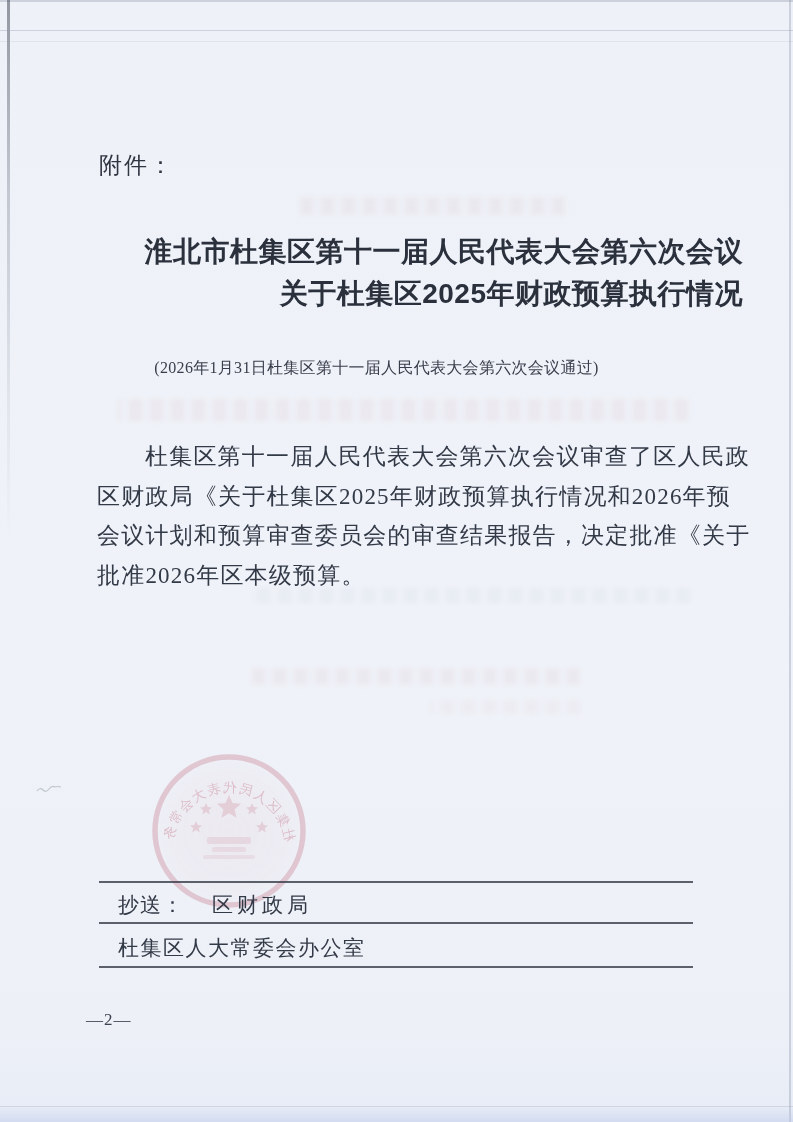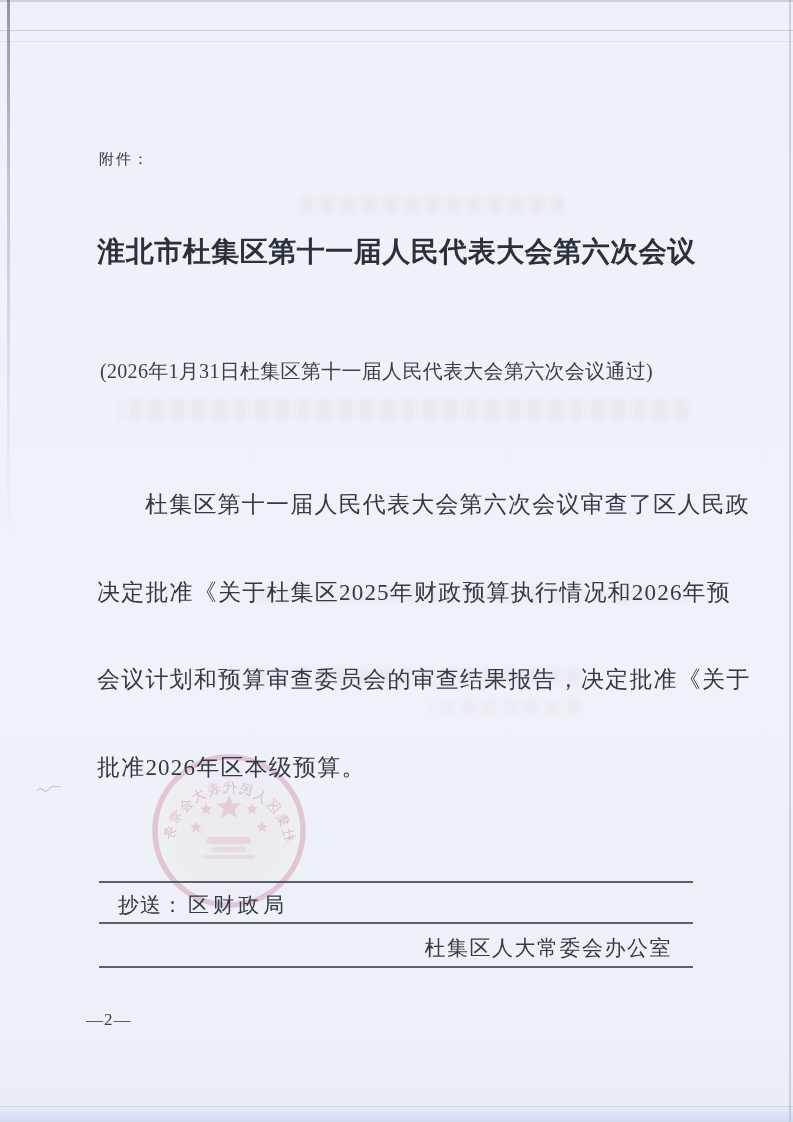--- a/index.html
+++ b/index.html
@@ -28,44 +28,44 @@
   .ghost{position:absolute;filter:blur(2px);border-radius:2px;transform:scaleX(-1);}
   .ghost.pink{background:repeating-linear-gradient(90deg,rgba(196,124,140,.14) 0 13px,rgba(196,124,140,.02) 13px 21px);}
   .ghost.blue{background:repeating-linear-gradient(90deg,rgba(118,132,162,.13) 0 13px,rgba(118,132,162,.02) 13px 21px);}
   .g1{top:197px;left:300px;width:265px;height:18px;opacity:.5;}
   .g2{top:399px;left:118px;width:570px;height:22px;opacity:.55;}
   .g3{top:588px;left:250px;width:440px;height:15px;opacity:.4;}
   .g4{top:668px;left:250px;width:330px;height:17px;opacity:.5;}
   .g5{top:700px;left:430px;width:150px;height:14px;opacity:.35;}
 
   
-  .attachment{position:absolute;left:99px;top:150px;font-size:15px;letter-spacing:2px;color:#2f3541;}
-  .title-block{position:absolute;left:50px;right:50px;top:231px;text-align:center;
+  .attachment{position:absolute;left:99px;top:150px;font-size:23px;letter-spacing:2px;color:#2f3541;}
+  .title-block{position:absolute;left:50px;right:50px;top:231px;text-align:right;
     font-family:"Liberation Sans","DejaVu Sans",sans-serif;font-weight:bold;
     font-size:28px;line-height:42px;color:#2a303c;letter-spacing:.5px;}
   .subtitle{position:absolute;left:0;right:40px;top:358px;text-align:center;
-    font-size:20px;color:#383e4b;letter-spacing:.3px;}
+    font-size:16px;color:#383e4b;letter-spacing:.3px;}
   .body-text{position:absolute;left:97px;width:597px;top:437px;
     font-size:23px;line-height:39.7px;letter-spacing:1.2px;color:#333a47;}
-  .body-text .line{height:39.7px;white-space:nowrap;margin-top:48px;}
+  .body-text .line{height:39.7px;white-space:nowrap;}
   .body-text .indent{padding-left:48px;}
 
   
   .seal{position:absolute;left:149px;top:751px;width:160px;height:160px;
     transform:scaleX(-1);opacity:.55;z-index:0;}
 
   
   .rule{position:absolute;left:99px;width:594px;height:2px;background:rgba(58,64,76,.82);z-index:2;}
   .rule-1{top:881px;}
   .rule-2{top:922px;}
   .rule-3{top:966px;height:2px;}
   .copy-line{position:absolute;left:118px;top:891px;font-size:21px;color:#333a47;z-index:2;letter-spacing:1px;}
-  .copy-line .copy-to{margin-left:4px;letter-spacing:4px;}
+  .copy-line .copy-to{margin-left:28px;letter-spacing:4px;}
   .issuer-line{position:absolute;left:118px;right:121px;top:934px;font-size:21px;color:#333a47;z-index:2;
-    display:flex;justify-content:flex-end;letter-spacing:1.5px;}
+    display:flex;justify-content:space-between;letter-spacing:1.5px;}
   .page-number{position:absolute;left:86px;top:1010px;font-size:17px;letter-spacing:1px;color:#3c424f;}
 </style>
 </head>
 <body>
 
 <div class="page">
 
   <div class="edge-top"></div>
   <div class="edge-left"></div>
   <div class="scanline-1"></div>
@@ -105,27 +105,28 @@
       <rect x="58" y="86" width="44" height="7" rx="2" opacity=".7"></rect>
       <rect x="63" y="96" width="34" height="5" rx="2" opacity=".6"></rect>
       <rect x="54" y="104" width="52" height="4" rx="2" opacity=".5"></rect>
     </g>
   </svg>
 
   <div class="attachment">附件：</div>
 
   <div class="title-block">
     <div>淮北市杜集区第十一届人民代表大会第六次会议</div>
+    <div>关于杜集区2025年财政预算执行情况</div>
   </div>
 
   <div class="subtitle">(2026年1月31日杜集区第十一届人民代表大会第六次会议通过)</div>
 
   <div class="body-text">
     <div class="line indent">杜集区第十一届人民代表大会第六次会议审查了区人民政</div>
-    <div class="line">决定批准《关于杜集区2025年财政预算执行情况和2026年预</div>
+    <div class="line">区财政局《关于杜集区2025年财政预算执行情况和2026年预</div>
     <div class="line">会议计划和预算审查委员会的审查结果报告，决定批准《关于</div>
     <div class="line">批准2026年区本级预算。</div>
   </div>
 
   <div class="rule rule-1"></div>
   <div class="copy-line">
     <span>抄送：</span><span class="copy-to">区财政局</span>
   </div>
   <div class="rule rule-2"></div>
   <div class="issuer-line">

